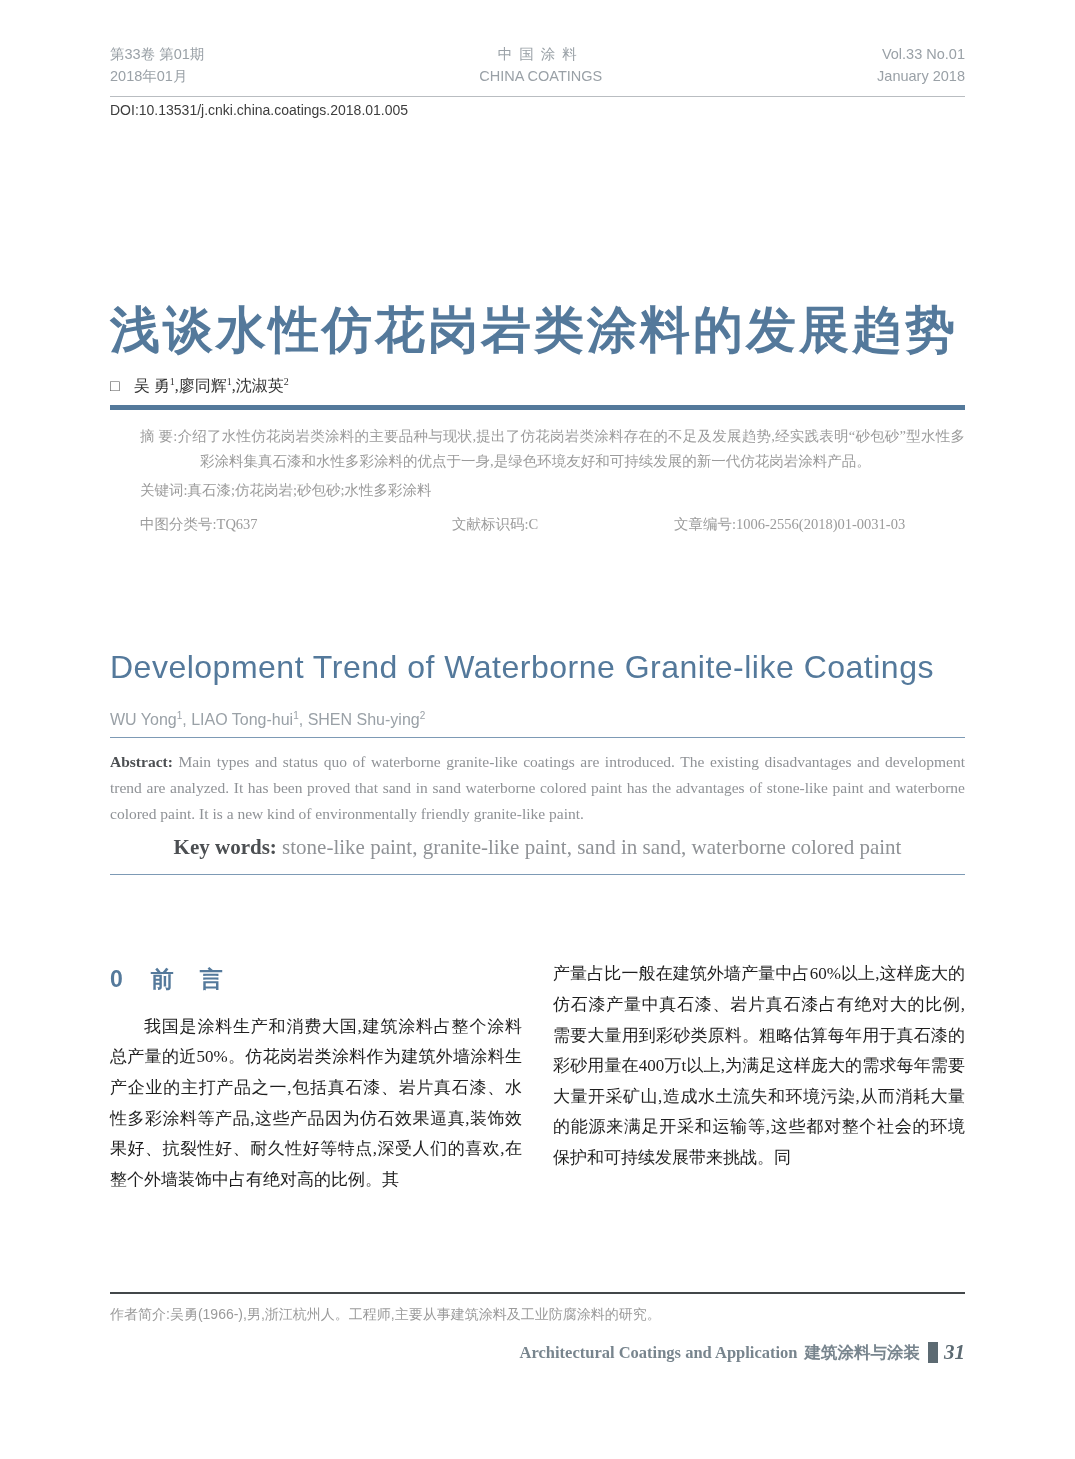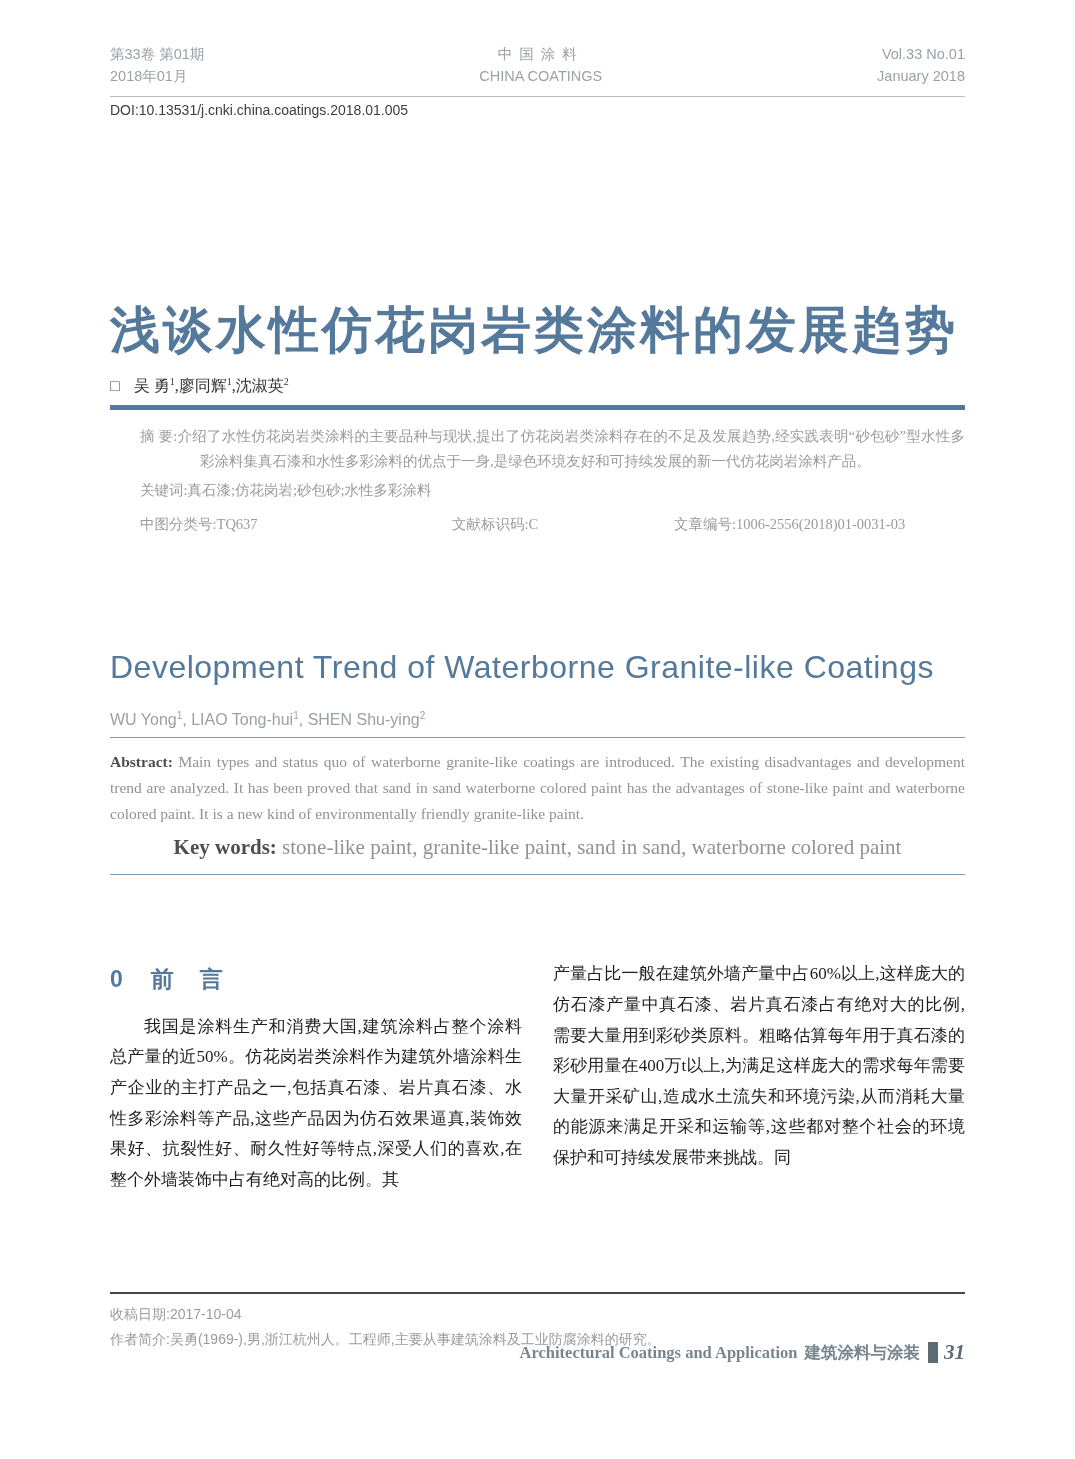--- a/index.html
+++ b/index.html
@@ -203,24 +203,21 @@
         <p class="para-indent" style="margin:0;">我国是涂料生产和消费大国,建筑涂料占整个涂料总产量的近50%。仿花岗岩类涂料作为建筑外墙涂料生产企业的主打产品之一,包括真石漆、岩片真石漆、水性多彩涂料等产品,这些产品因为仿石效果逼真,装饰效果好、抗裂性好、耐久性好等特点,深受人们的喜欢,在整个外墙装饰中占有绝对高的比例。其</p>
       </div>
       <div class="col">
         <p style="margin:0;">产量占比一般在建筑外墙产量中占60%以上,这样庞大的仿石漆产量中真石漆、岩片真石漆占有绝对大的比例,需要大量用到彩砂类原料。粗略估算每年用于真石漆的彩砂用量在400万t以上,为满足这样庞大的需求每年需要大量开采矿山,造成水土流失和环境污染,从而消耗大量的能源来满足开采和运输等,这些都对整个社会的环境保护和可持续发展带来挑战。同</p>
       </div>
     </div>
   </div>
 
   <div class="footnote">
     <div>
-      <span>收稿日期:</span><span>2017-10-04</span>
-    </div>
-    <div>
-      <span>作者简介:</span><span>吴勇(1969-),男,浙江杭州人。工程师,主要从事建筑涂料及工业防腐涂料的研究。</span>
+      <span>作者简介:</span><span>吴勇(1966-),男,浙江杭州人。工程师,主要从事建筑涂料及工业防腐涂料的研究。</span>
     </div>
   </div>
 
   <div class="page-footer">
     <span>Architectural Coatings and Application</span>
     <span class="jcn">建筑涂料与涂装</span>
     <span class="pf-bar"></span>
     <span class="pf-num">31</span>
   </div>
 </div>

